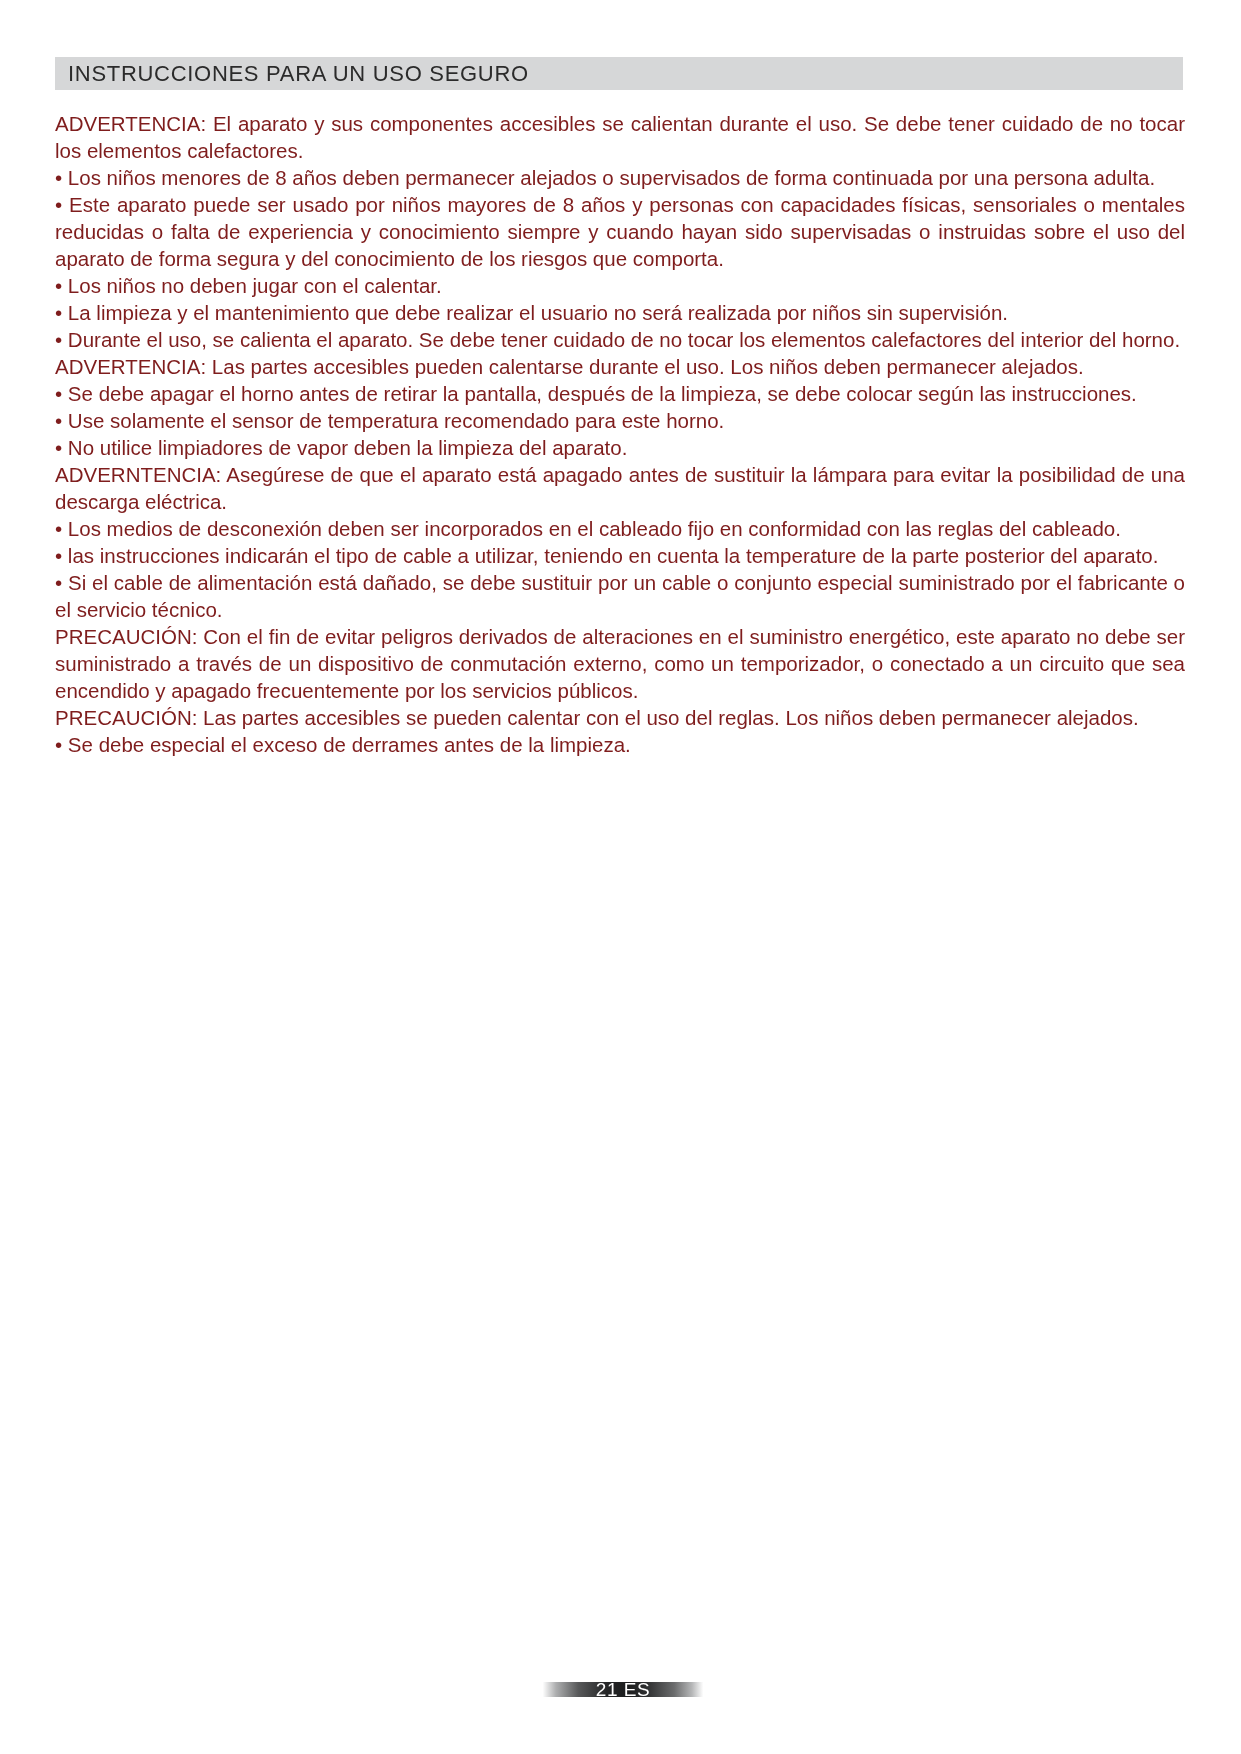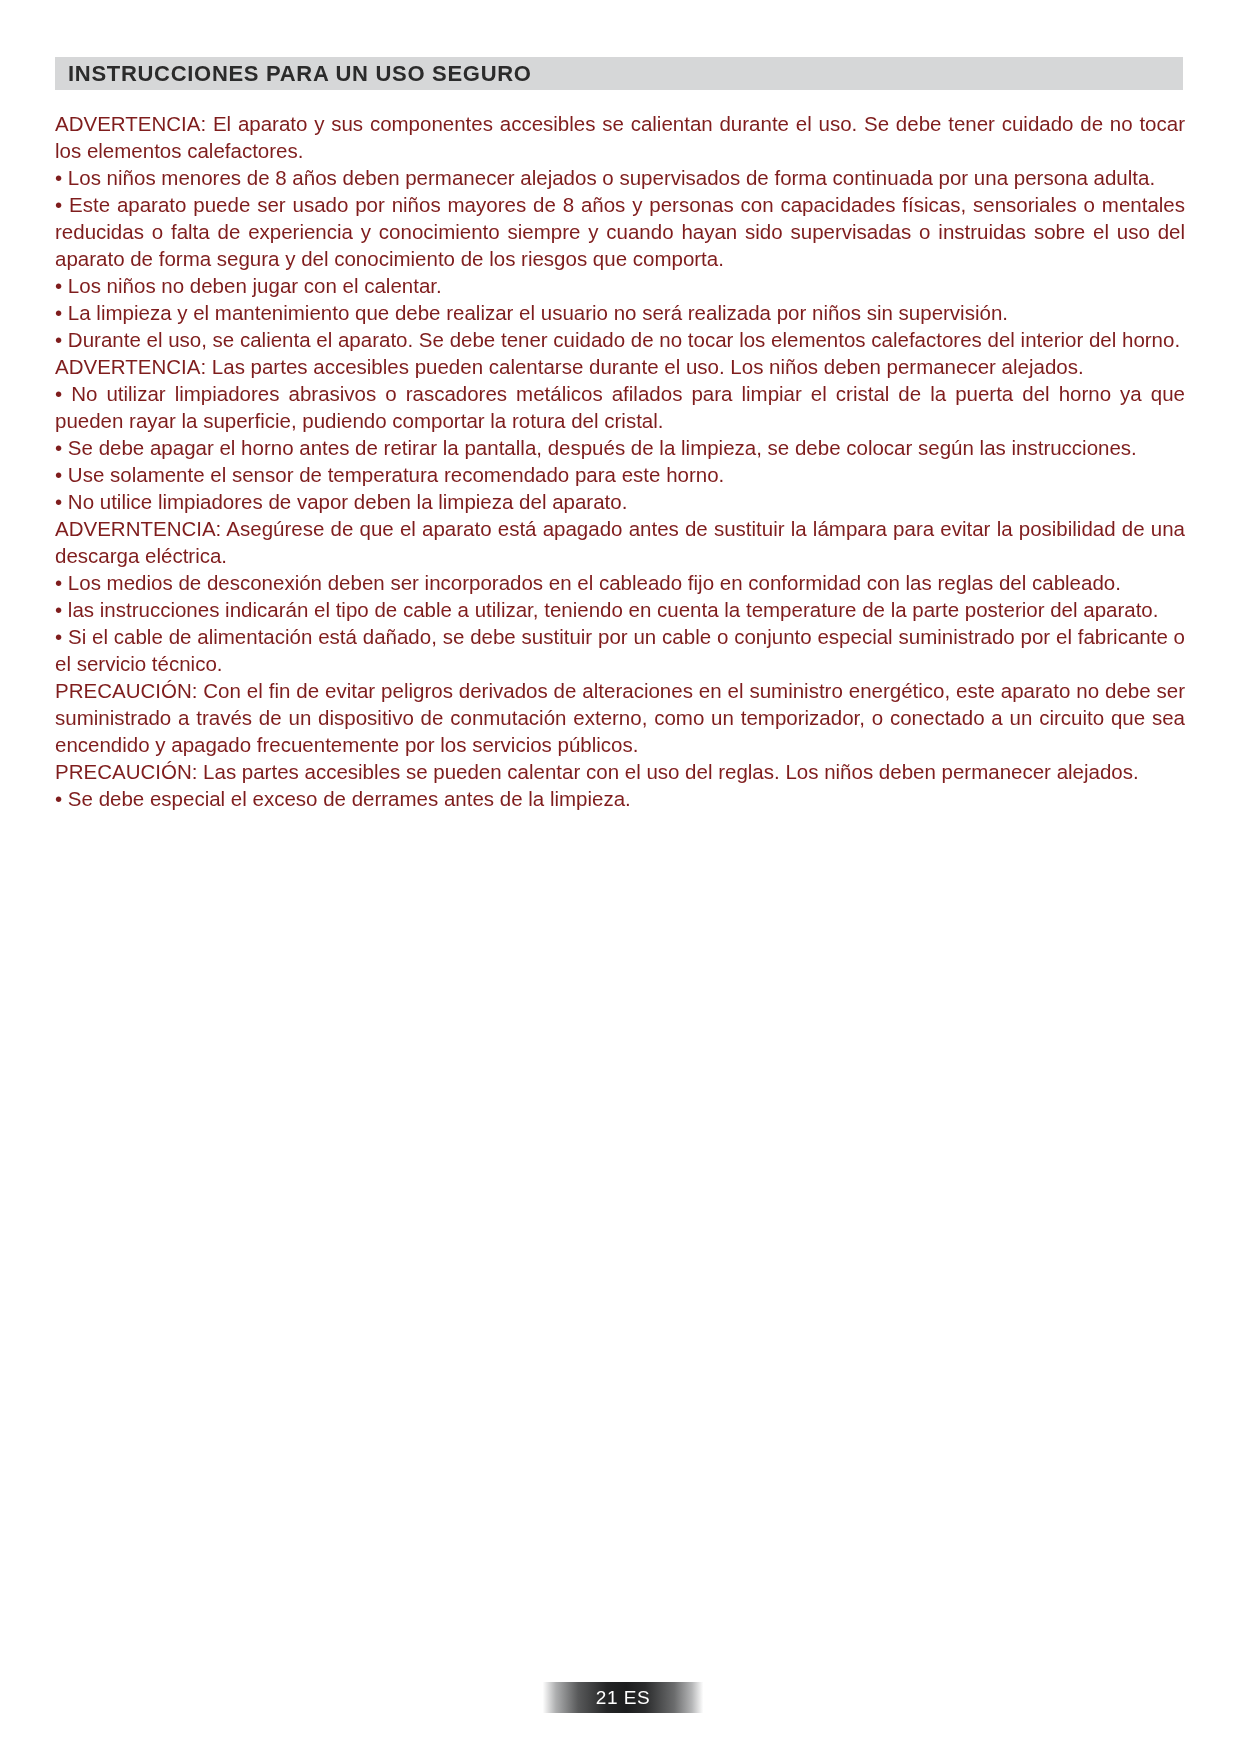--- a/index.html
+++ b/index.html
@@ -23,21 +23,21 @@
     position: absolute;
     left: 55px;
     top: 57px;
     width: 1128px;
     height: 33px;
     background: #d6d7d8;
     display: flex;
     align-items: center;
   }
   .header-title {
-    font-weight: bold;
+    font-weight: normal;
     font-size: 22px;
     color: #2b2b2b;
     padding-left: 13px;
     letter-spacing: 0.7px;
     white-space: nowrap;
   }
   .content {
     position: absolute;
     left: 55px;
     top: 110px;
@@ -49,21 +49,21 @@
   }
   .content p {
     margin: 0;
     padding: 0;
   }
   .footer-bar {
     position: absolute;
     left: 543px;
     top: 1682px;
     width: 160px;
-    height: 31px;
+    height: 15px;
     background: linear-gradient(90deg,
       #fdfdfd 0%,
       #aeafb0 8%,
       #58595a 22%,
       #242526 40%,
       #1c1d1e 52%,
       #2b2c2d 64%,
       #6b6c6d 82%,
       #b5b6b7 93%,
       #fdfdfd 100%);
@@ -87,21 +87,20 @@
   </div>
 
   <div class="content">
     <p>ADVERTENCIA: El aparato y sus componentes accesibles se calientan durante el uso. Se debe tener cuidado de no tocar los elementos calefactores.</p>
     <p>• Los niños menores de 8 años deben permanecer alejados o  supervisados de forma continuada por una persona adulta.</p>
     <p>• Este aparato puede ser usado por niños mayores de 8 años y personas con capacidades físicas, sensoriales o mentales reducidas o falta de experiencia y conocimiento siempre y cuando hayan sido supervisadas  o instruidas sobre el uso del aparato de forma segura y del conocimiento de los riesgos que comporta.</p>
     <p>• Los niños no deben  jugar con el calentar.</p>
     <p>• La limpieza y el mantenimiento que debe realizar el usuario no será realizada por niños sin supervisión.</p>
     <p>• Durante el uso, se calienta el aparato. Se debe tener cuidado de no tocar los elementos calefactores del interior del horno.</p>
     <p>ADVERTENCIA: Las partes accesibles pueden calentarse durante el uso. Los niños deben permanecer alejados.</p>
-    <p>• No utilizar limpiadores abrasivos o rascadores metálicos afilados para limpiar el cristal de la puerta del horno ya que pueden rayar la superficie, pudiendo comportar la rotura del cristal.</p>
     <p>• Se debe apagar el horno antes de retirar la pantalla, después de la limpieza, se debe colocar según las instrucciones.</p>
     <p>• Use solamente el sensor de temperatura recomendado para este horno.</p>
     <p>• No utilice limpiadores de vapor deben la limpieza del aparato.</p>
     <p>ADVERNTENCIA: Asegúrese de que el aparato está apagado antes de sustituir la lámpara para evitar la posibilidad  de una descarga eléctrica.</p>
     <p>• Los medios de desconexión deben ser incorporados en el cableado fijo en conformidad con las reglas del cableado.</p>
     <p>• las instrucciones indicarán el tipo de cable a utilizar, teniendo en cuenta la temperature de la parte posterior del aparato.</p>
     <p>• Si el cable de alimentación está dañado, se debe sustituir por un cable o conjunto especial suministrado por el fabricante o el servicio técnico.</p>
     <p>PRECAUCIÓN: Con el fin de evitar peligros derivados de alteraciones en el suministro energético, este aparato no debe ser suministrado a través de un dispositivo de conmutación externo, como un temporizador, o conectado a un circuito que sea encendido  y apagado frecuentemente por los servicios públicos.</p>
     <p>PRECAUCIÓN: Las partes accesibles se pueden calentar con el uso del reglas. Los niños deben permanecer alejados.</p>
     <p>• Se debe especial el exceso de derrames antes de la limpieza.</p>

